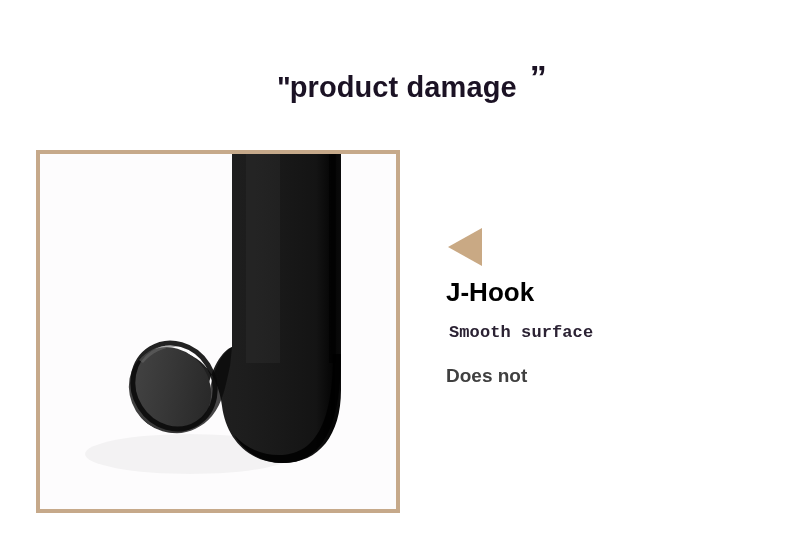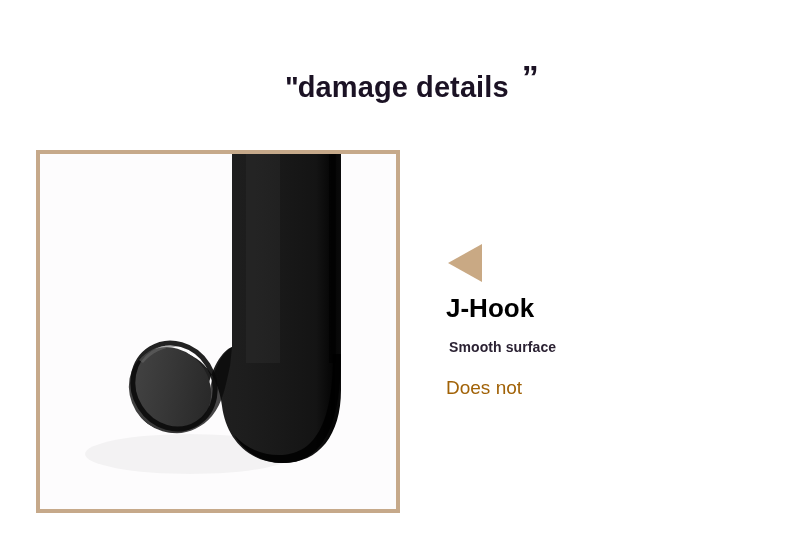--- a/index.html
+++ b/index.html
@@ -72,21 +72,21 @@
     top: 0;
     width: 356px;
     height: 355px;
     display: block;
   }
 
   
   #info-column {
     position: absolute;
     left: 446px;
-    top: 244px;
+    top: 228px;
     width: 300px;
   }
 
   #arrow-marker {
     width: 0;
     height: 0;
     border-top: 19px solid transparent;
     border-bottom: 19px solid transparent;
     border-right: 34px solid #c9a984;
     margin-left: 2px;
@@ -96,47 +96,48 @@
   #product-name {
     font-size: 26px;
     font-weight: bold;
     color: #000000;
     line-height: 1.1;
     margin-bottom: 16px;
     letter-spacing: 0px;
   }
 
   #feature-surface {
-    font-size: 14px;
+    font-size: 17px;
     font-weight: bold;
     color: #2b2233;
     line-height: 1.2;
     margin-bottom: 20px;
     margin-left: 3px;
     letter-spacing: 0.1px;
+    font-family: Liberation Mono, monospace;
   }
 
   #feature-safe {
     font-size: 19px;
-    font-weight: normal;
-    color: #a16207;
+    font-weight: bold;
+    color: #404040;
     line-height: 1.33;
     letter-spacing: 0px;
   }
   #feature-safe .line {
     display: block;
   }
 </style>
 </head>
 <body>
 
 <div id="page">
 
   <div id="page-title">
-    <span class="q-open">"</span><span class="title-text">damage details</span><span class="q-close">”</span>
+    <span class="q-open">"</span><span class="title-text">product damage</span><span class="q-close">”</span>
   </div>
 
   <div id="photo-frame">
     <div id="photo-inner">
       <svg id="hook-svg" viewBox="0 0 356 355" xmlns="http://www.w3.org/2000/svg">
         <defs>
           <linearGradient id="barGrad" x1="0" y1="0" x2="1" y2="0">
             <stop offset="0%" stop-color="#1a1a1a"></stop>
             <stop offset="18%" stop-color="#232323"></stop>
             <stop offset="55%" stop-color="#1d1d1d"></stop>

